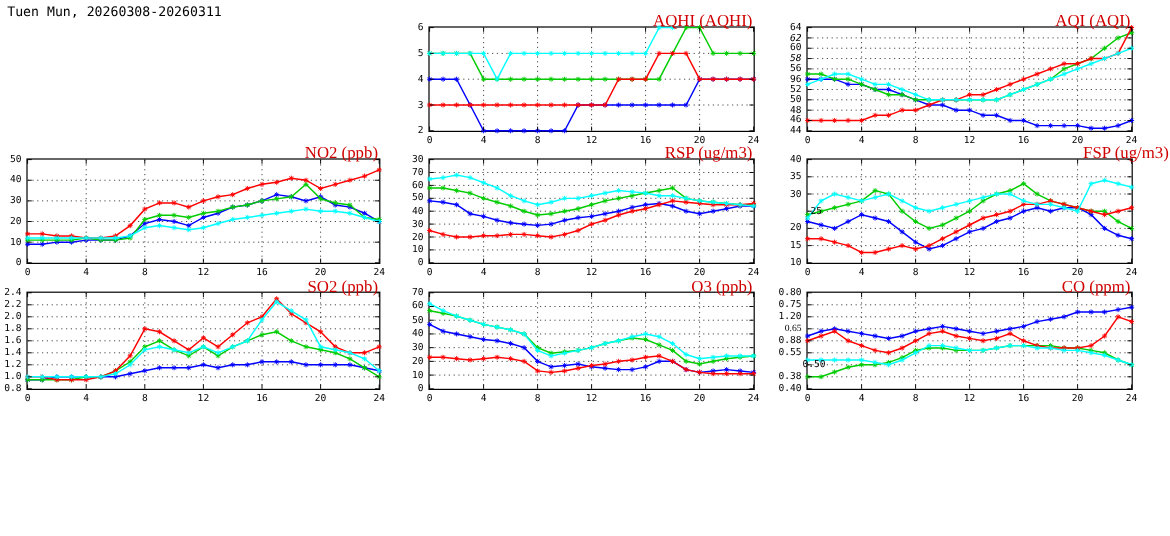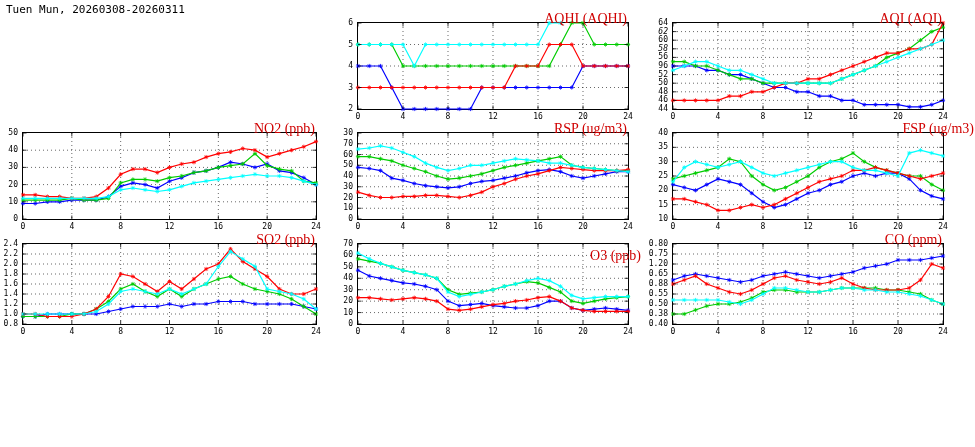--- a/index.html
+++ b/index.html
@@ -860,21 +860,21 @@
           <line y1="86" y2="82.5" x1="225" x2="225" stroke="#000" stroke-width="0.8"></line>
           <line y1="0" y2="3.5" x1="225" x2="225" stroke="#000" stroke-width="0.8"></line>
           <line y1="86" y2="82.5" x1="270" x2="270" stroke="#000" stroke-width="0.8"></line>
           <line y1="0" y2="3.5" x1="270" x2="270" stroke="#000" stroke-width="0.8"></line>
         </svg>
       </div>
       <div class="ptitle" style="left: 942px; top: 121px; transform: translateX(-100%); margin-left: 32px;">FSP (ug/m3)</div>
       <div class="ytick" style="left: 628px; width: 40px; top: 214px;">10</div>
       <div class="ytick" style="left: 628px; width: 40px; top: 199.667px;">15</div>
       <div class="ytick" style="left: 628px; width: 40px; top: 185.333px;">20</div>
-      <div class="ytick" style="left: 628px; width: 40px; top: 171px;">25</div>
+      <div class="ytick" style="left: 628px; width: 40px; top: 171px; padding-left: 17px;">25</div>
       <div class="ytick" style="left: 628px; width: 40px; top: 156.667px;">30</div>
       <div class="ytick" style="left: 628px; width: 40px; top: 142.333px;">35</div>
       <div class="ytick" style="left: 628px; width: 40px; top: 128px;">40</div>
       <div class="xtick" style="left: 661px; width: 24px; top: 222px;">0</div>
       <div class="xtick" style="left: 706px; width: 24px; top: 222px;">4</div>
       <div class="xtick" style="left: 751px; width: 24px; top: 222px;">8</div>
       <div class="xtick" style="left: 796px; width: 24px; top: 222px;">12</div>
       <div class="xtick" style="left: 841px; width: 24px; top: 222px;">16</div>
       <div class="xtick" style="left: 886px; width: 24px; top: 222px;">20</div>
       <div class="xtick" style="left: 931px; width: 24px; top: 222px;">24</div>
@@ -1209,21 +1209,21 @@
           <line y1="80" y2="76.5" x1="135" x2="135" stroke="#000" stroke-width="0.8"></line>
           <line y1="0" y2="3.5" x1="135" x2="135" stroke="#000" stroke-width="0.8"></line>
           <line y1="80" y2="76.5" x1="180" x2="180" stroke="#000" stroke-width="0.8"></line>
           <line y1="0" y2="3.5" x1="180" x2="180" stroke="#000" stroke-width="0.8"></line>
           <line y1="80" y2="76.5" x1="225" x2="225" stroke="#000" stroke-width="0.8"></line>
           <line y1="0" y2="3.5" x1="225" x2="225" stroke="#000" stroke-width="0.8"></line>
           <line y1="80" y2="76.5" x1="270" x2="270" stroke="#000" stroke-width="0.8"></line>
           <line y1="0" y2="3.5" x1="270" x2="270" stroke="#000" stroke-width="0.8"></line>
         </svg>
       </div>
-      <div class="ptitle" style="left: 627px; top: 248px; transform: translateX(-100%); margin-left: 14px;">O3 (ppb)</div>
+      <div class="ptitle" style="left: 627px; top: 232px; transform: translateX(-100%);">O3 (ppb)</div>
       <div class="ytick" style="left: 313px; width: 40px; top: 319px;">0</div>
       <div class="ytick" style="left: 313px; width: 40px; top: 307.571px;">10</div>
       <div class="ytick" style="left: 313px; width: 40px; top: 296.143px;">20</div>
       <div class="ytick" style="left: 313px; width: 40px; top: 284.714px;">30</div>
       <div class="ytick" style="left: 313px; width: 40px; top: 273.286px;">40</div>
       <div class="ytick" style="left: 313px; width: 40px; top: 261.857px;">50</div>
       <div class="ytick" style="left: 313px; width: 40px; top: 250.429px;">60</div>
       <div class="ytick" style="left: 313px; width: 40px; top: 239px;">70</div>
       <div class="xtick" style="left: 346px; width: 24px; top: 327px;">0</div>
       <div class="xtick" style="left: 391px; width: 24px; top: 327px;">4</div>
@@ -1390,24 +1390,24 @@
           <line y1="0" y2="3.5" x1="180" x2="180" stroke="#000" stroke-width="0.8"></line>
           <line y1="80" y2="76.5" x1="225" x2="225" stroke="#000" stroke-width="0.8"></line>
           <line y1="0" y2="3.5" x1="225" x2="225" stroke="#000" stroke-width="0.8"></line>
           <line y1="80" y2="76.5" x1="270" x2="270" stroke="#000" stroke-width="0.8"></line>
           <line y1="0" y2="3.5" x1="270" x2="270" stroke="#000" stroke-width="0.8"></line>
         </svg>
       </div>
       <div class="ptitle" style="left: 942px; top: 232px; transform: translateX(-100%);">CO (ppm)</div>
       <div class="ytick" style="left: 628px; width: 40px; top: 319px;">0.40</div>
       <div class="ytick" style="left: 628px; width: 40px; top: 309px;">0.38</div>
-      <div class="ytick" style="left: 628px; width: 40px; top: 299px;">0.50</div>
+      <div class="ytick" style="left: 628px; width: 40px; top: 299px; padding-left: 20px;">0.50</div>
       <div class="ytick" style="left: 628px; width: 40px; top: 289px;">0.55</div>
       <div class="ytick" style="left: 628px; width: 40px; top: 279px;">0.88</div>
-      <div class="ytick" style="left: 628px; width: 40px; top: 269px;">0.65</div>
+      <div class="ytick" style="left: 628px; width: 40px; top: 269px; font-family: Liberation Serif, serif;">0.65</div>
       <div class="ytick" style="left: 628px; width: 40px; top: 259px;">1.20</div>
       <div class="ytick" style="left: 628px; width: 40px; top: 249px;">0.75</div>
       <div class="ytick" style="left: 628px; width: 40px; top: 239px;">0.80</div>
       <div class="xtick" style="left: 661px; width: 24px; top: 327px;">0</div>
       <div class="xtick" style="left: 706px; width: 24px; top: 327px;">4</div>
       <div class="xtick" style="left: 751px; width: 24px; top: 327px;">8</div>
       <div class="xtick" style="left: 796px; width: 24px; top: 327px;">12</div>
       <div class="xtick" style="left: 841px; width: 24px; top: 327px;">16</div>
       <div class="xtick" style="left: 886px; width: 24px; top: 327px;">20</div>
       <div class="xtick" style="left: 931px; width: 24px; top: 327px;">24</div>

